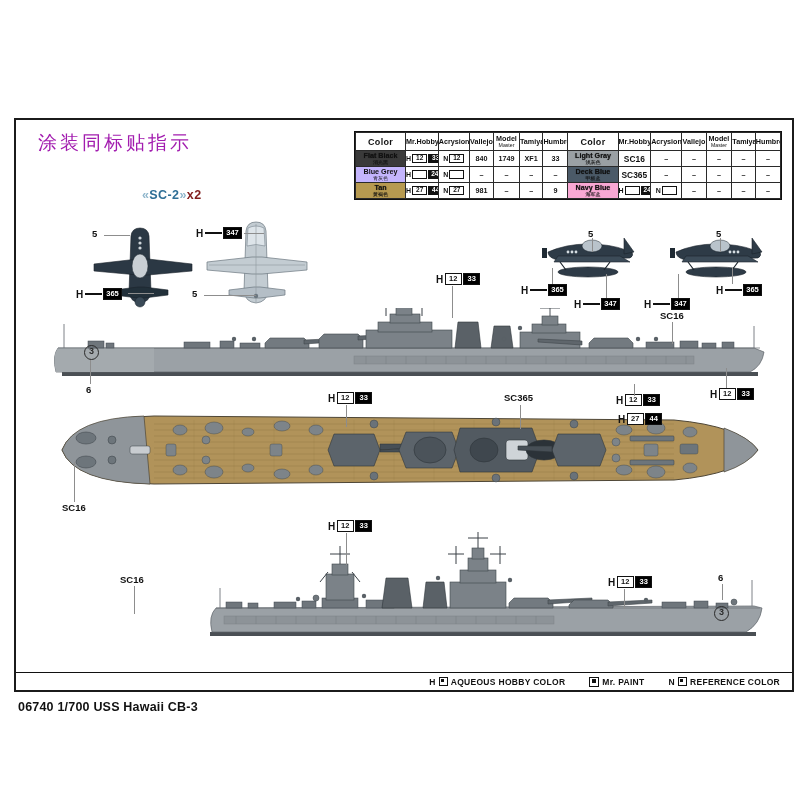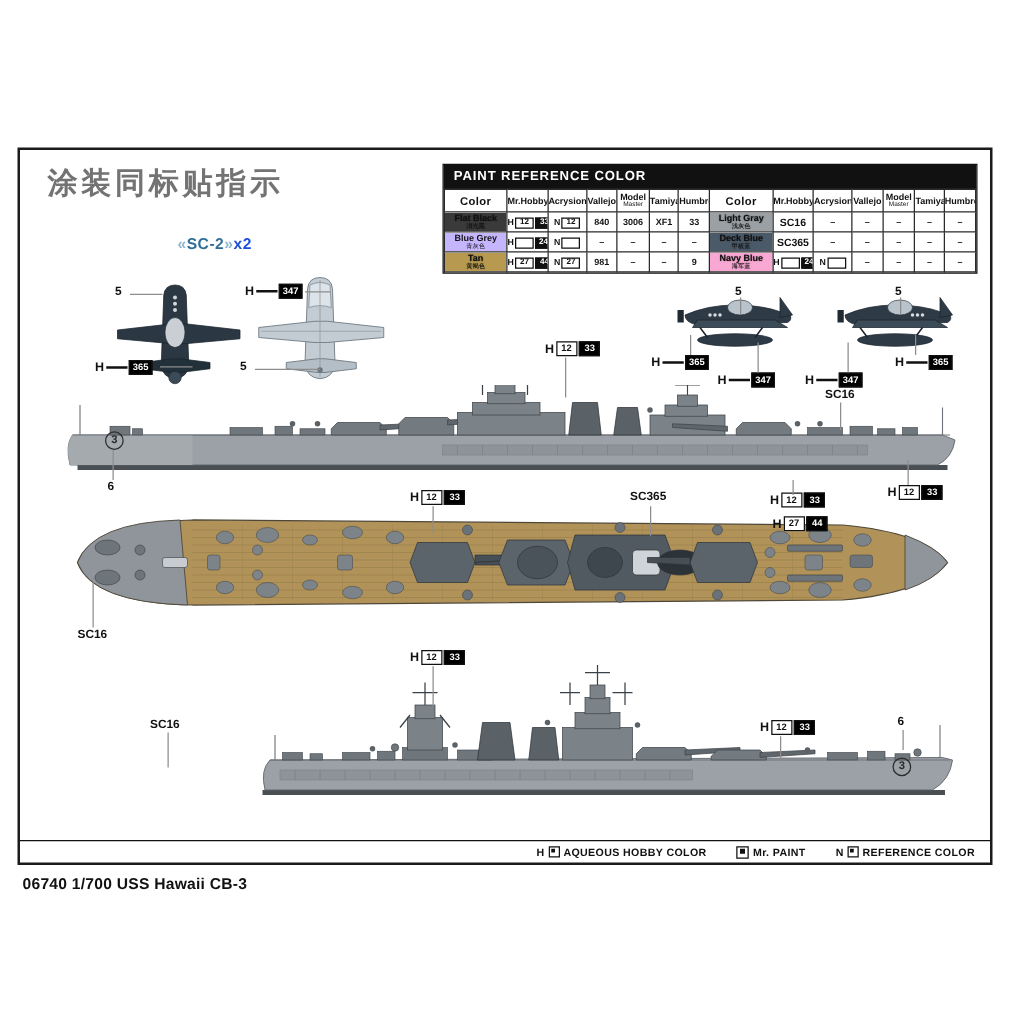--- a/index.html
+++ b/index.html
@@ -16,34 +16,34 @@
     width:780px; height:574px;
     border:2px solid #1b1b1b;
     background:#ffffff;
     box-sizing:border-box;
     overflow:hidden;
   }
 
   
   .title-cn{
     position:absolute; left:22px; top:10px;
-    font-size:24px; font-weight:bold; letter-spacing:3px;
-    color:#737373; font-family:"DejaVu Sans", sans-serif;
+    font-size:19px; font-weight:normal; letter-spacing:3px;
+    color:#a21caf; font-family:"DejaVu Sans", sans-serif;
   }
   .title-en{
     position:absolute; left:22px; top:36px;
     font-size:19px; font-weight:bold; color:#111;
   }
   .sc1-label{
     position:absolute; left:126px; top:68px;
     font-size:12.5px; font-weight:bold; color:#2f6f96;
     letter-spacing:.4px;
   }
   .sc1-label .guil{color:#8fb6cc;}
-  .sc1-label .x2{color:#1d4ed8;margin-top:48px;}
+  .sc1-label .x2{color:#7f1d1d;margin-top:48px;}
 
   
   #paint-table{
     position:absolute; left:338px; top:11px;
     width:428px;
     border:1.5px solid #111;
     background:#fff;
     box-sizing:border-box;
   }
   #paint-table .pt-head{
@@ -174,21 +174,20 @@
 <body>
 
 <div id="sheet">
 
   <div class="title-cn">涂装同标贴指示</div>
   <div class="sc1-label">
     <span class="guil">«</span><span>SC-2</span><span class="guil">»</span><span class="x2">x2</span>
   </div>
 
   <div id="paint-table">
-    <div class="pt-head">PAINT  REFERENCE COLOR</div>
     <table class="pt">
       <colgroup>
         <col style="width:13.2%">
           <col style="width:8.6%">
           <col style="width:8.2%">
           <col style="width:6.4%">
           <col style="width:6.8%">
           <col style="width:6.2%">
           <col style="width:6.6%">
         <col style="width:13.2%">
@@ -238,21 +237,21 @@
                 <span class="b-k">33</span>
           </span>
         </td>
         <td>
           <span class="chip">
             <span class="hl">N</span>
                 <span class="b-w">12</span>
           </span>
         </td>
         <td>840</td>
-        <td>3006</td>
+        <td>1749</td>
         <td>XF1</td>
         <td>33</td>
 
         <td class="sw sw-lightgray">
           <span>Light Gray</span>
           <span class="cn">浅灰色</span>
         </td>
         <td style="font-size:8.4px">SC16</td>
         <td class="dash">–</td>
         <td class="dash">–</td>

